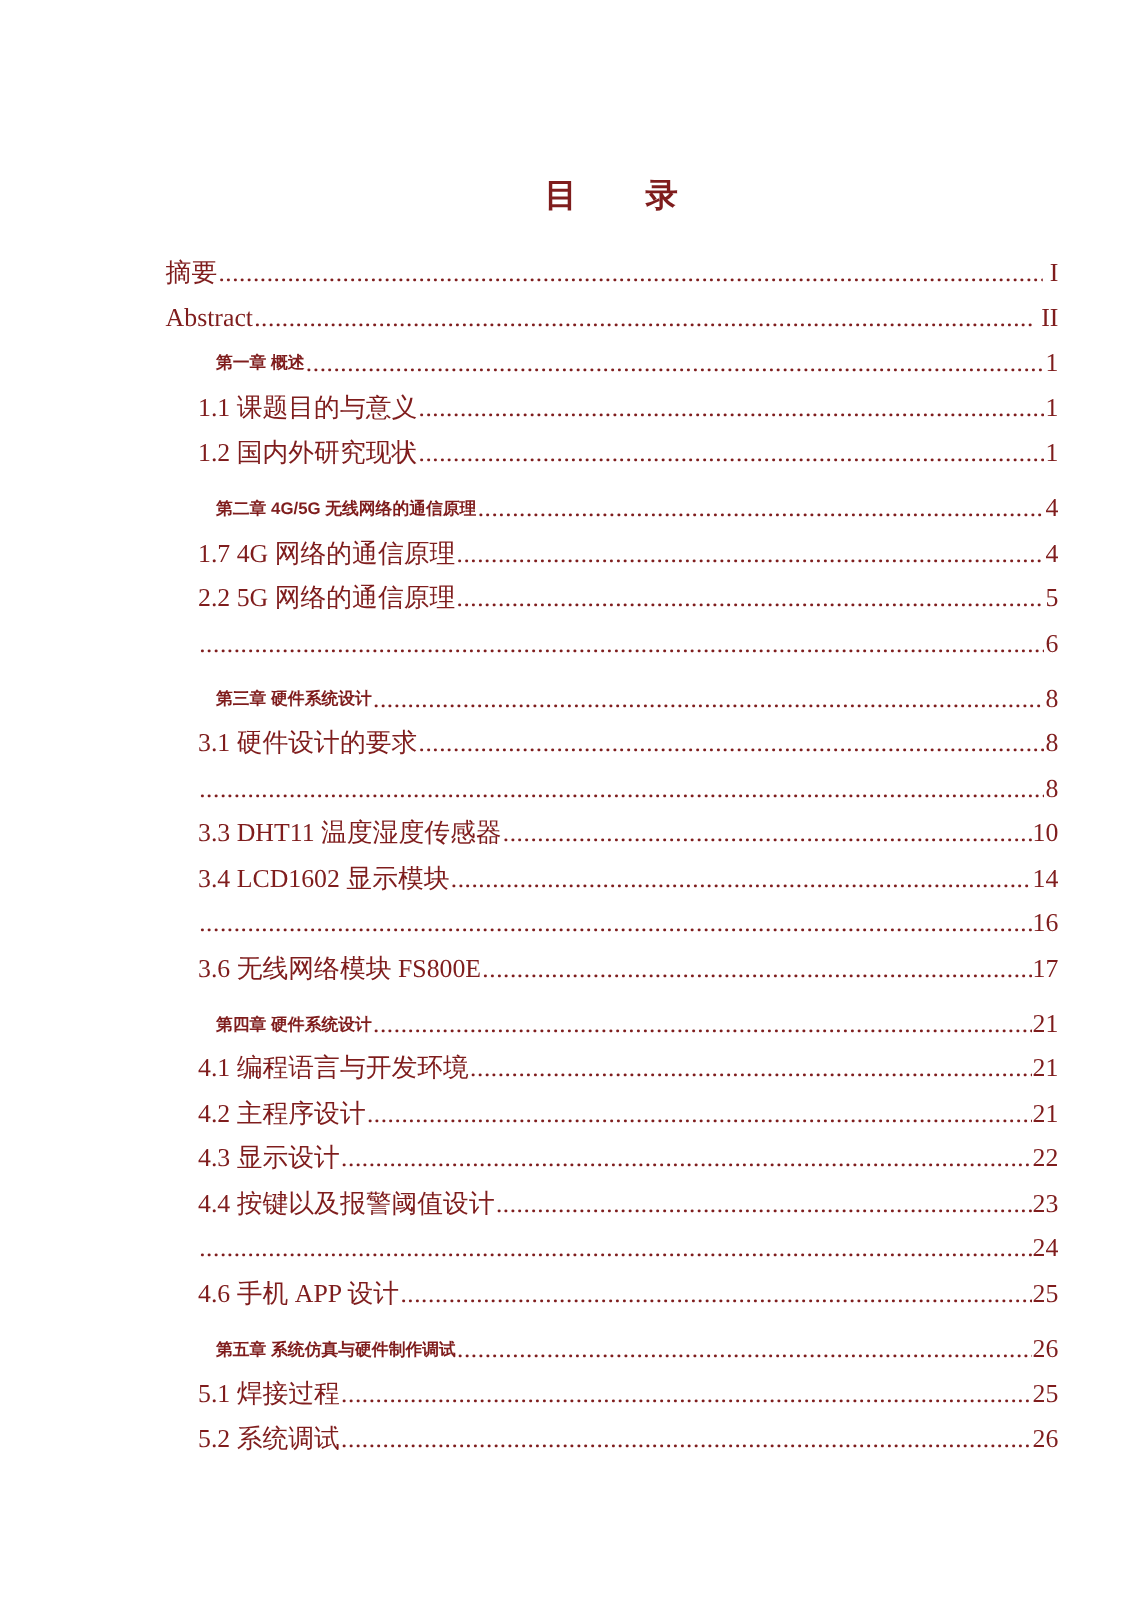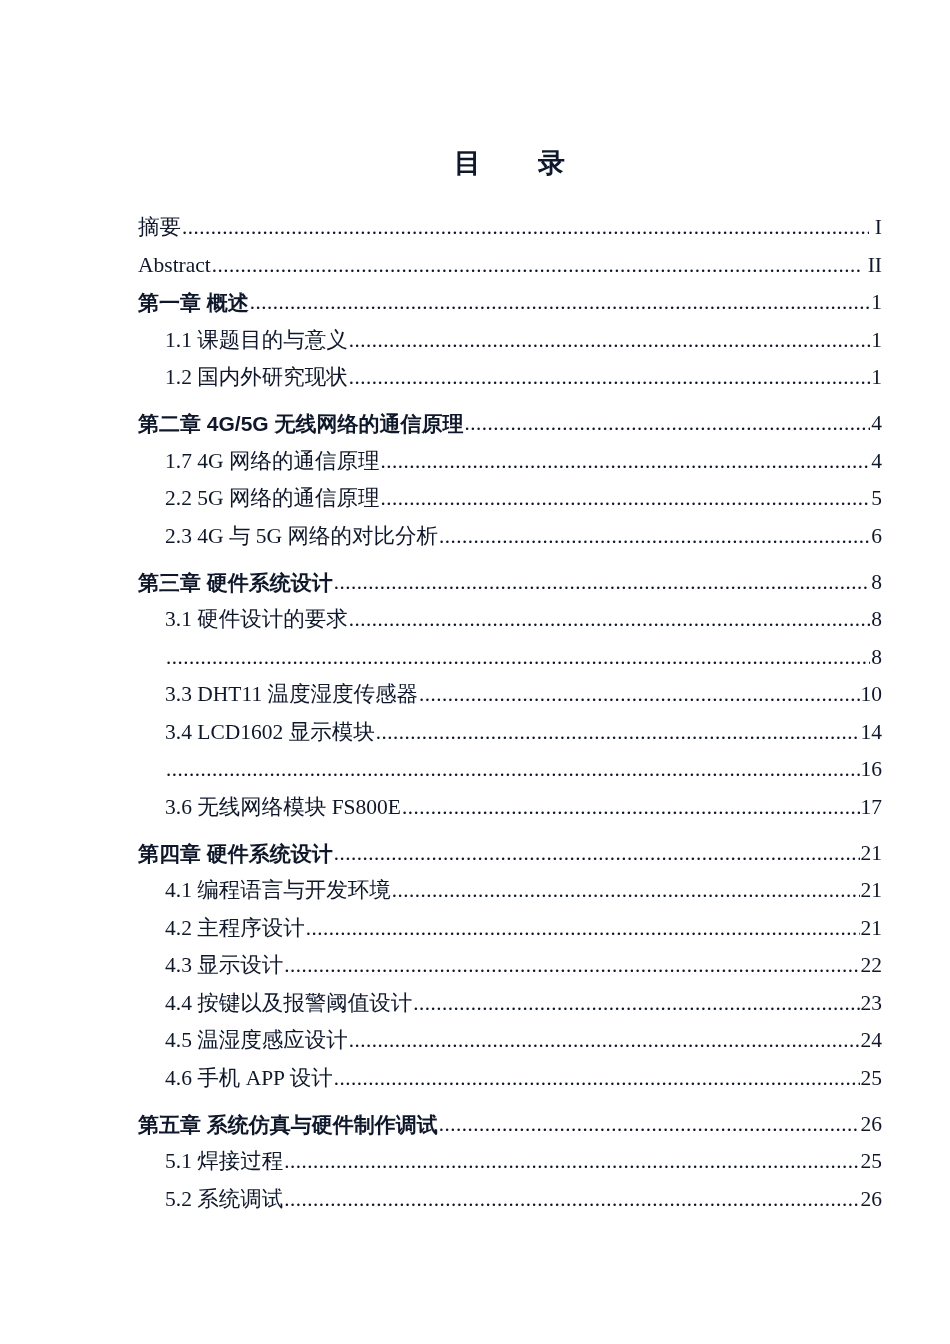--- a/index.html
+++ b/index.html
@@ -5,21 +5,21 @@
   html, body {
     margin: 0;
     padding: 0;
     background: #ffffff;
   }
   .page {
     position: relative;
     width: 950px;
     height: 1344px;
     background: #ffffff;
-    color: #0f172a;
+    color: #7f1d1d;
     font-family: "Liberation Serif", "DejaVu Serif", serif;
     overflow: hidden;
   }
   .content {
     position: absolute;
     left: 138px;
     top: 148px;
     width: 744px;
   }
   .doc-title {
@@ -41,21 +41,22 @@
     height: 37.5px;
     line-height: 37.5px;
     font-size: 21.5px;
   }
   .row.sub {
     padding-left: 27px;
   }
   .row.chapter .label {
     font-family: "Liberation Sans", "DejaVu Sans", sans-serif;
     font-weight: bold;
-    font-size: 21px;
+    font-size: 14px;
+    margin-left: 42px;
   }
   
   .row.chapter ~ .row.chapter {
     margin-top: 8.5px;
   }
   .label {
     white-space: pre;
   }
   .dots {
     flex: 1;
@@ -117,21 +118,20 @@
           <span class="label">1.7 4G 网络的通信原理</span>
           <span class="dots"></span>
           <span class="page-num">4</span>
         </div>
         <div class="row sub">
           <span class="label">2.2 5G 网络的通信原理</span>
           <span class="dots"></span>
           <span class="page-num">5</span>
         </div>
         <div class="row sub">
-          <span class="label">2.3 4G 与 5G 网络的对比分析</span>
           <span class="dots"></span>
           <span class="page-num">6</span>
         </div>
         <div class="row chapter">
           <span class="label">第三章 硬件系统设计</span>
           <span class="dots"></span>
           <span class="page-num">8</span>
         </div>
         <div class="row sub">
           <span class="label">3.1 硬件设计的要求</span>
@@ -180,21 +180,20 @@
           <span class="label">4.3 显示设计</span>
           <span class="dots"></span>
           <span class="page-num">22</span>
         </div>
         <div class="row sub">
           <span class="label">4.4 按键以及报警阈值设计</span>
           <span class="dots"></span>
           <span class="page-num">23</span>
         </div>
         <div class="row sub">
-          <span class="label">4.5 温湿度感应设计</span>
           <span class="dots"></span>
           <span class="page-num">24</span>
         </div>
         <div class="row sub">
           <span class="label">4.6 手机 APP 设计</span>
           <span class="dots"></span>
           <span class="page-num">25</span>
         </div>
         <div class="row chapter">
           <span class="label">第五章 系统仿真与硬件制作调试</span>

